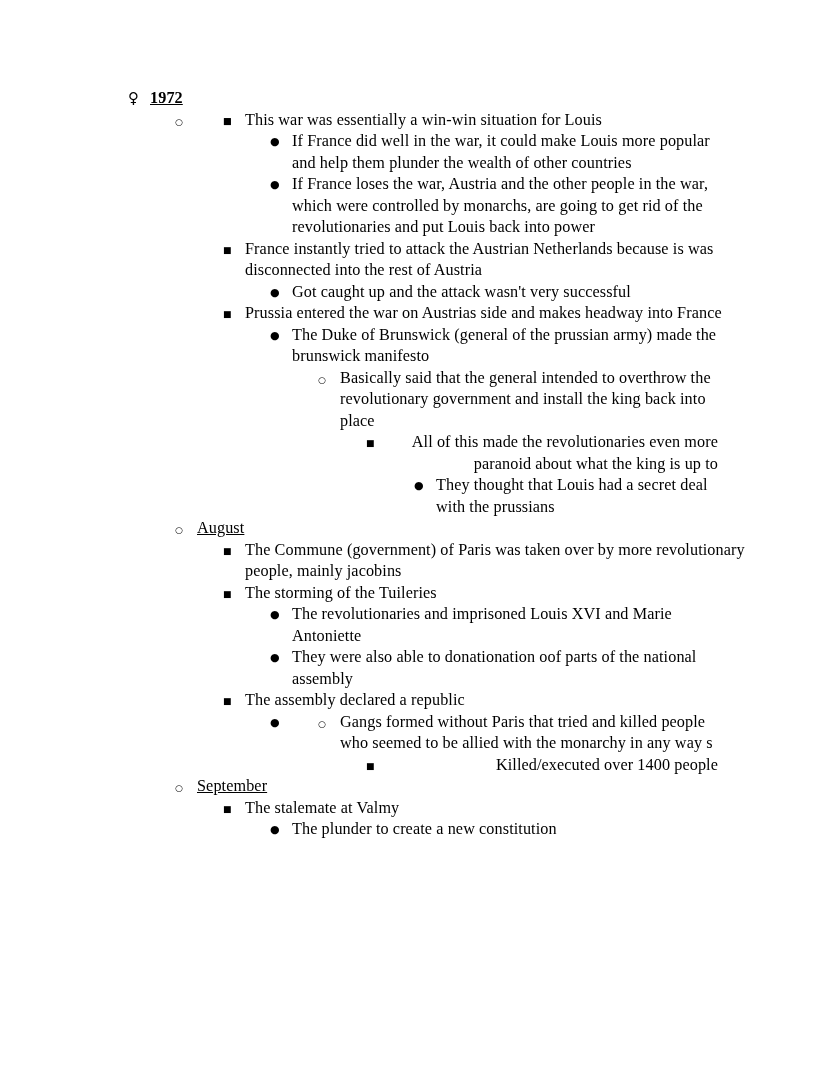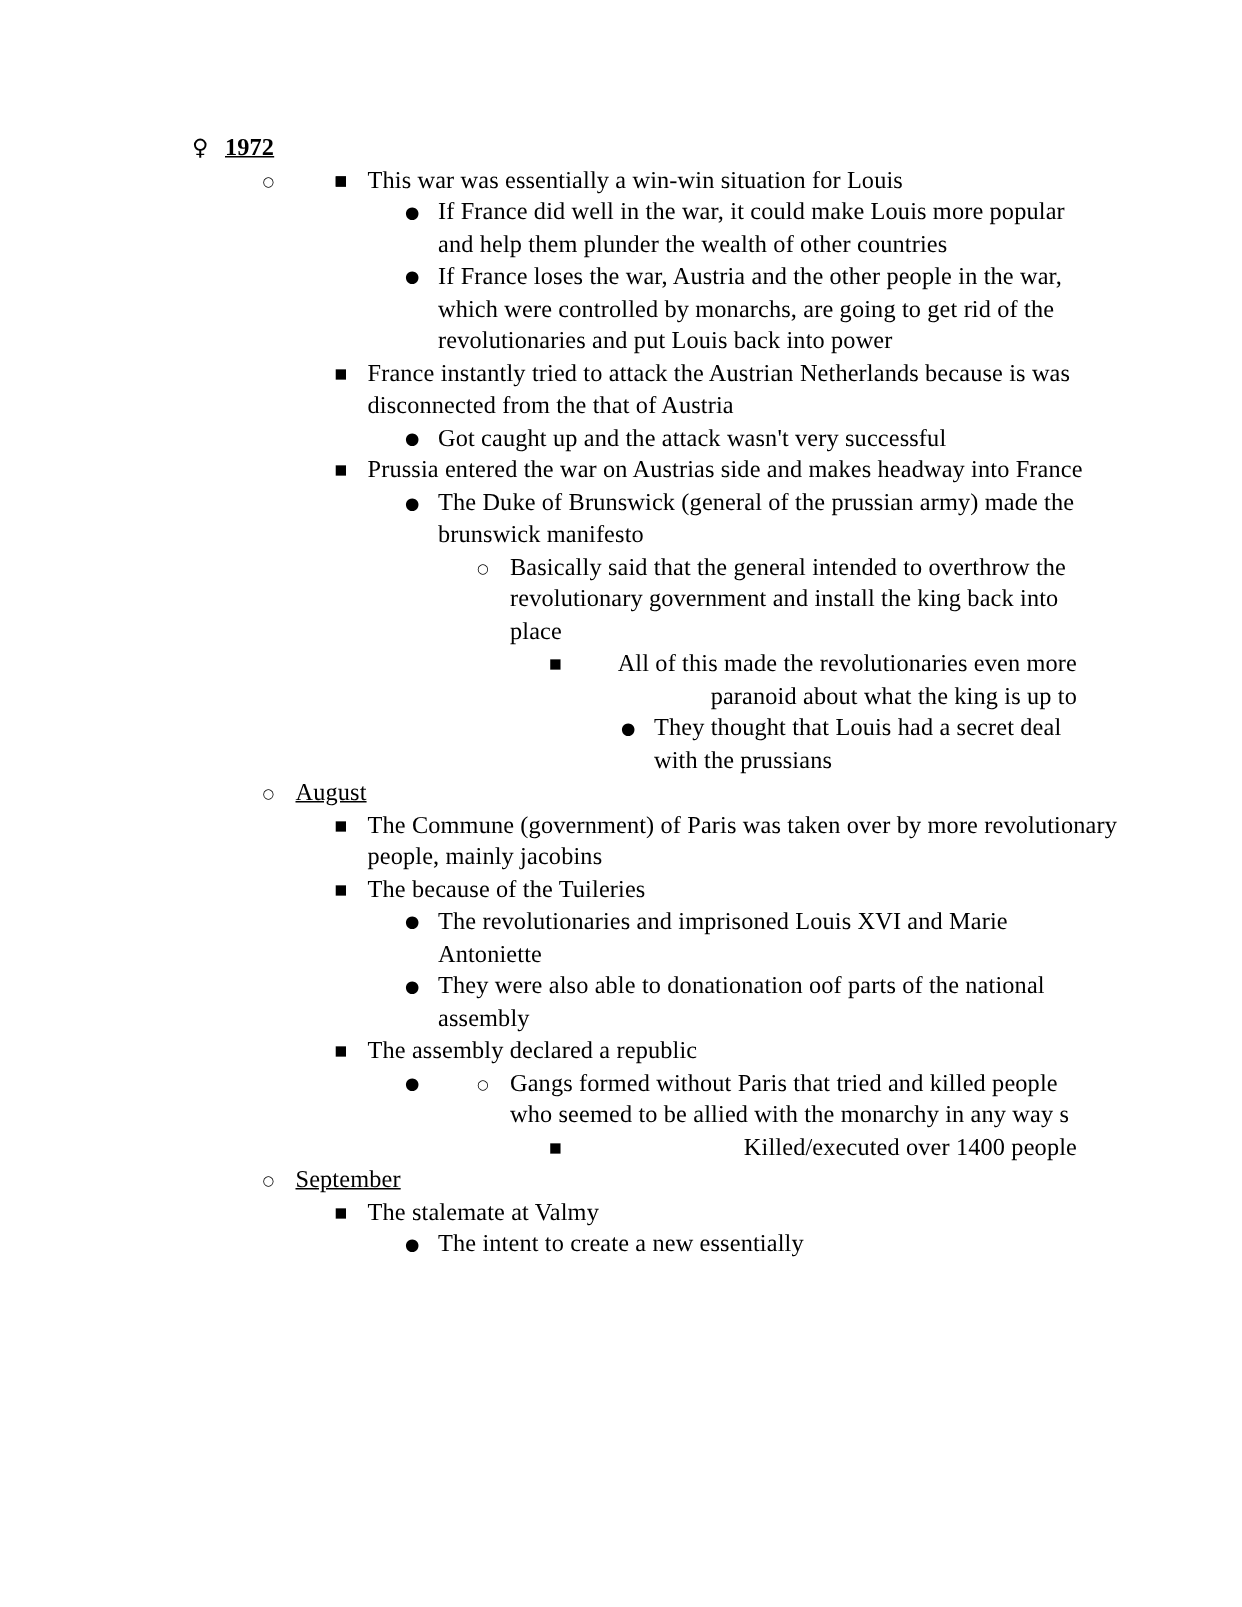--- a/index.html
+++ b/index.html
@@ -121,21 +121,21 @@
       <span class="text">If France did well in the war, it could make Louis more popular and help them plunder the wealth of other countries</span>
     </div>
 
     <div class="row lv4">
       <span class="marker m-disc">●</span>
       <span class="text">If France loses the war, Austria and the other people in the war, which were controlled by monarchs, are going to get rid of the revolutionaries and put Louis back into power</span>
     </div>
 
     <div class="row lv3">
       <span class="marker m-square">■</span>
-      <span class="text">France instantly tried to attack the Austrian Netherlands because is was disconnected from the that of Austria</span>
+      <span class="text">France instantly tried to attack the Austrian Netherlands because is was disconnected into the rest of Austria</span>
     </div>
 
     <div class="row lv4">
       <span class="marker m-disc">●</span>
       <span class="text">Got caught up and the attack wasn't very successful</span>
     </div>
 
     <div class="row lv3">
       <span class="marker m-square">■</span>
       <span class="text">Prussia entered the war on Austrias side and makes headway into France</span>
@@ -166,21 +166,21 @@
       <span class="text heading-month">August</span>
     </div>
 
     <div class="row lv3">
       <span class="marker m-square">■</span>
       <span class="text">The Commune (government) of Paris was taken over by more revolutionary people, mainly jacobins</span>
     </div>
 
     <div class="row lv3">
       <span class="marker m-square">■</span>
-      <span class="text">The because of the Tuileries</span>
+      <span class="text">The storming of the Tuileries</span>
     </div>
 
     <div class="row lv4">
       <span class="marker m-disc">●</span>
       <span class="text">The revolutionaries and imprisoned Louis XVI and Marie Antoniette</span>
     </div>
 
     <div class="row lv4">
       <span class="marker m-disc">●</span>
       <span class="text">They were also able to donationation oof parts of the national assembly</span>
@@ -210,17 +210,17 @@
       <span class="text heading-month">September</span>
     </div>
 
     <div class="row lv3">
       <span class="marker m-square">■</span>
       <span class="text">The stalemate at Valmy</span>
     </div>
 
     <div class="row lv4">
       <span class="marker m-disc">●</span>
-      <span class="text">The intent to create a new essentially</span>
+      <span class="text">The plunder to create a new constitution</span>
     </div>
 
   </div>
 </div>
 
 </body></html>

